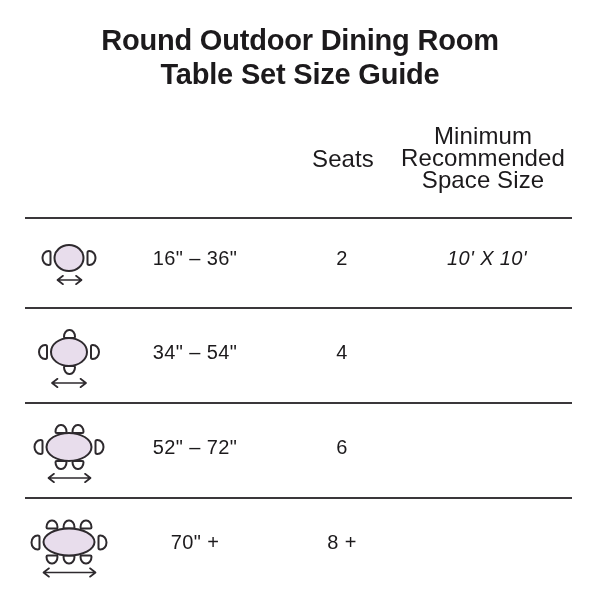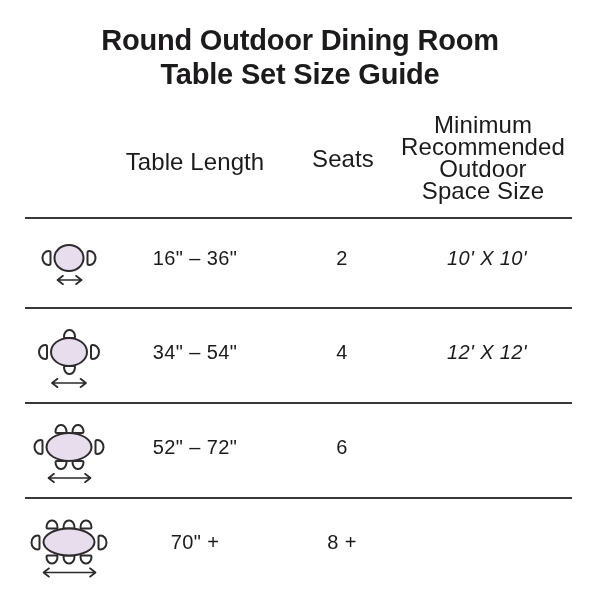--- a/index.html
+++ b/index.html
@@ -94,27 +94,25 @@
 <body>
 
 <div class="page">
 
   <h1 class="title">
     <span>Round Outdoor Dining Room</span>
     <span>Table Set Size Guide</span>
   </h1>
 
   <div class="hcell h-length">
-    <div>Table Length</div>
   </div>
   <div class="hcell h-seats">Seats</div>
   <div class="hcell h-space">
     <div>Minimum</div>
     <div>Recommended</div>
-    <div>Outdoor</div>
     <div>Space Size</div>
   </div>
 
   <div class="divider" style="top:217px"></div>
   <div class="divider" style="top:307px"></div>
   <div class="divider" style="top:402px"></div>
   <div class="divider" style="top:497px"></div>
 
   <div class="row" style="top:213px">
     <div class="icon-cell">
@@ -148,21 +146,20 @@
           <div class="chair-row bottom">
             <div class="chair chair-bottom"></div>
           </div>
           <svg width="40" height="12" viewBox="0 0 40 12" class="arrow">
             <path d="M3 6 L37 6 M8.5 1.8 L3 6 L8.5 10.2 M31.5 1.8 L37 6 L31.5 10.2" fill="none" stroke="var(--outline)" stroke-width="1.7" stroke-linecap="round" stroke-linejoin="round"></path>
           </svg>
         </div>
     </div>
     <div class="cell c-length">34" – 54"</div>
     <div class="cell c-seats">4</div>
-    <div class="cell c-space">12' X 12'</div>
   </div>
 
   <div class="row" style="top:402px">
     <div class="icon-cell">
       <div class="icon">
           <div class="chair-row top">
             <div class="chair chair-top"></div>
             <div class="chair chair-top"></div>
           </div>
           <div class="mid-row">

